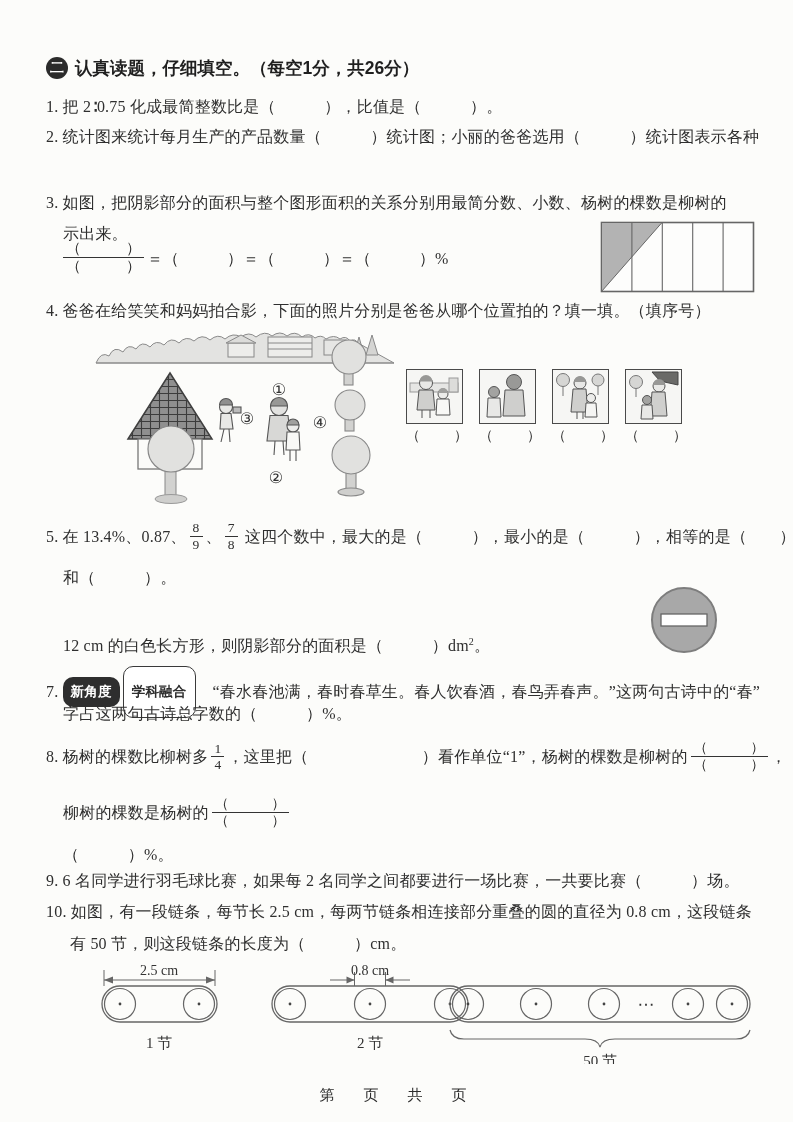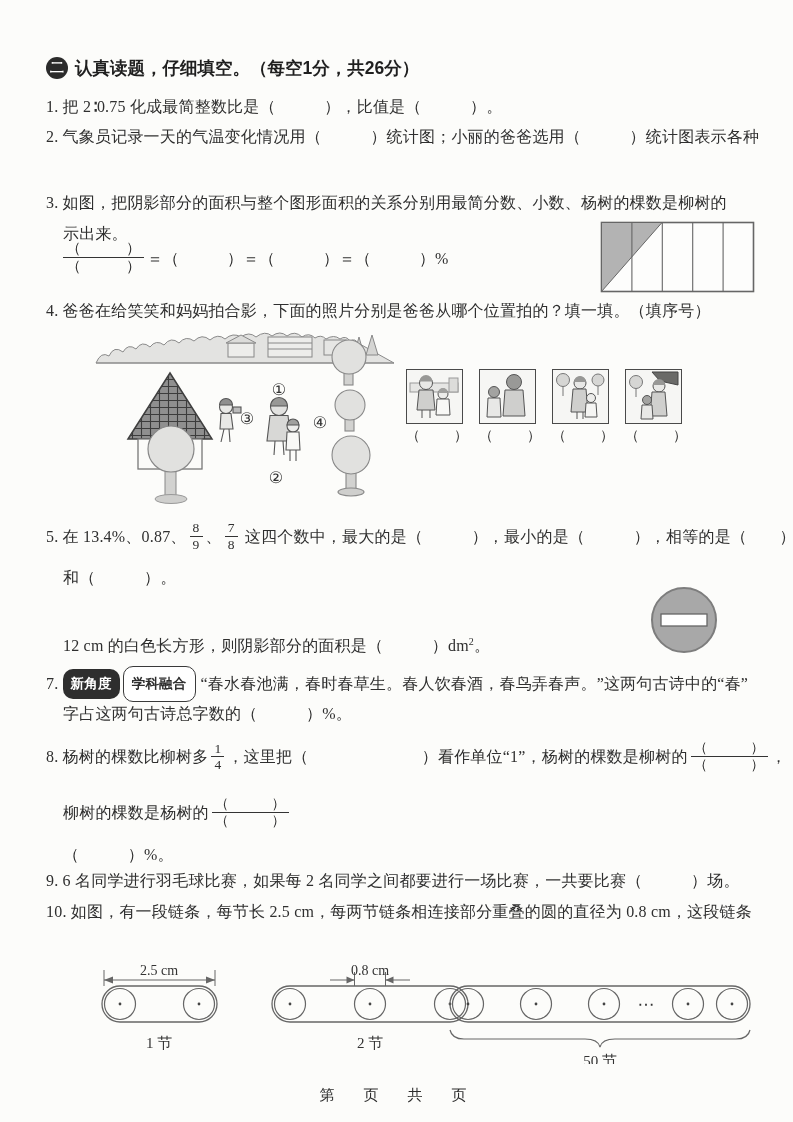--- a/index.html
+++ b/index.html
@@ -21,22 +21,22 @@
   .bigfrac{font-size:15px;}
   .formula{display:flex;align-items:center;font-size:16px;white-space:nowrap;}
   .photos{display:flex;gap:9px;}
   .photo .frame{width:57px;height:55px;border:1.6px solid #4a4a4a;background:#f6f6f4;
         box-sizing:border-box;}
   .photo .cap{text-align:center;font-size:14px;margin-top:3px;letter-spacing:2px;}
   .badge-dark{display:inline-block;background:#2e2e2e;color:#fff;border-radius:10px;
         padding:2px 8px;font-family:"Liberation Sans","DejaVu Sans",sans-serif;
         font-weight:bold;font-size:13.5px;margin-right:3px;vertical-align:1px;}
   .badge-light{display:inline-block;background:#fff;color:#2e2e2e;border:1.5px solid #3a3a3a;
-        border-radius:10px;padding:4px 8px;font-family:"Liberation Sans","DejaVu Sans",sans-serif;
-        font-weight:bold;font-size:13.5px;margin-right:5px;vertical-align:1px;}
+        border-radius:10px;padding:12px 8px;font-family:"Liberation Sans","DejaVu Sans",sans-serif;
+        font-weight:bold;font-size:13.5px;margin-right:17px;vertical-align:1px;}
   sup{font-size:10px;}
   .footer{left:0;width:100%;text-align:center;font-size:15px;letter-spacing:7px;color:#2c2c2c;}
   svg text{font-family:"Liberation Serif","DejaVu Serif",serif;fill:#333;}
 </style>
 </head>
 <body>
 
 <div class="page">
 
   <div class="abs sec-header" style="left:46px;top:56px;">
@@ -44,21 +44,21 @@
     <span>认真读题，仔细填空。（每空1分，共26分）</span>
   </div>
 
   <div class="abs line" style="left:46px;top:94px;">
     <span>1.</span>
     <span>把 2∶0.75 化成最简整数比是（　　　），比值是（　　　）。</span>
   </div>
 
   <div class="abs line" style="left:46px;top:124px;">
     <span>2.</span>
-    <span>气象员记录一天的气温变化情况用（　　　）统计图；小丽的爸爸选用（　　　）统计图表示各种</span>
+    <span>统计图来统计每月生产的产品数量（　　　）统计图；小丽的爸爸选用（　　　）统计图表示各种</span>
   </div>
 
   <div class="abs line" style="left:46px;top:190px;">
     <span>3.</span>
     <span>如图，把阴影部分的面积与整个图形面积的关系分别用最简分数、小数、杨树的棵数是柳树的</span>
   </div>
   <div class="abs line indent" style="left:46px;top:221px;">
     <span>示出来。</span>
   </div>
   <div class="abs formula" style="left:60px;top:242px;">
@@ -263,20 +263,23 @@
 
   <div class="abs line" style="left:46px;top:868px;">
     <span>9.</span>
     <span>6 名同学进行羽毛球比赛，如果每 2 名同学之间都要进行一场比赛，一共要比赛（　　　）场。</span>
   </div>
 
   <div class="abs line" style="left:46px;top:899px;">
     <span>10.</span>
     <span>如图，有一段链条，每节长 2.5 cm，每两节链条相连接部分重叠的圆的直径为 0.8 cm，这段链条</span>
   </div>
+  <div class="abs line indent10" style="left:46px;top:931px;">
+    <span>有 50 节，则这段链条的长度为（　　　）cm。</span>
+  </div>
 
   <svg class="abs" style="left:80px;top:952px;" width="695" height="112" viewBox="0 0 695 112">
 
     <g transform="translate(22,34)" stroke="#666" fill="none">
       <line x1="2" y1="-16" x2="2" y2="0"></line>
       <line x1="113" y1="-16" x2="113" y2="0"></line>
       <line x1="2" y1="-6" x2="113" y2="-6"></line>
       <polygon points="2,-6 11,-9.5 11,-2.5" fill="#666" stroke="none"></polygon>
       <polygon points="113,-6 104,-9.5 104,-2.5" fill="#666" stroke="none"></polygon>
       <text x="57" y="-11" font-size="14" text-anchor="middle" stroke="none" fill="#333">2.5 cm</text>

